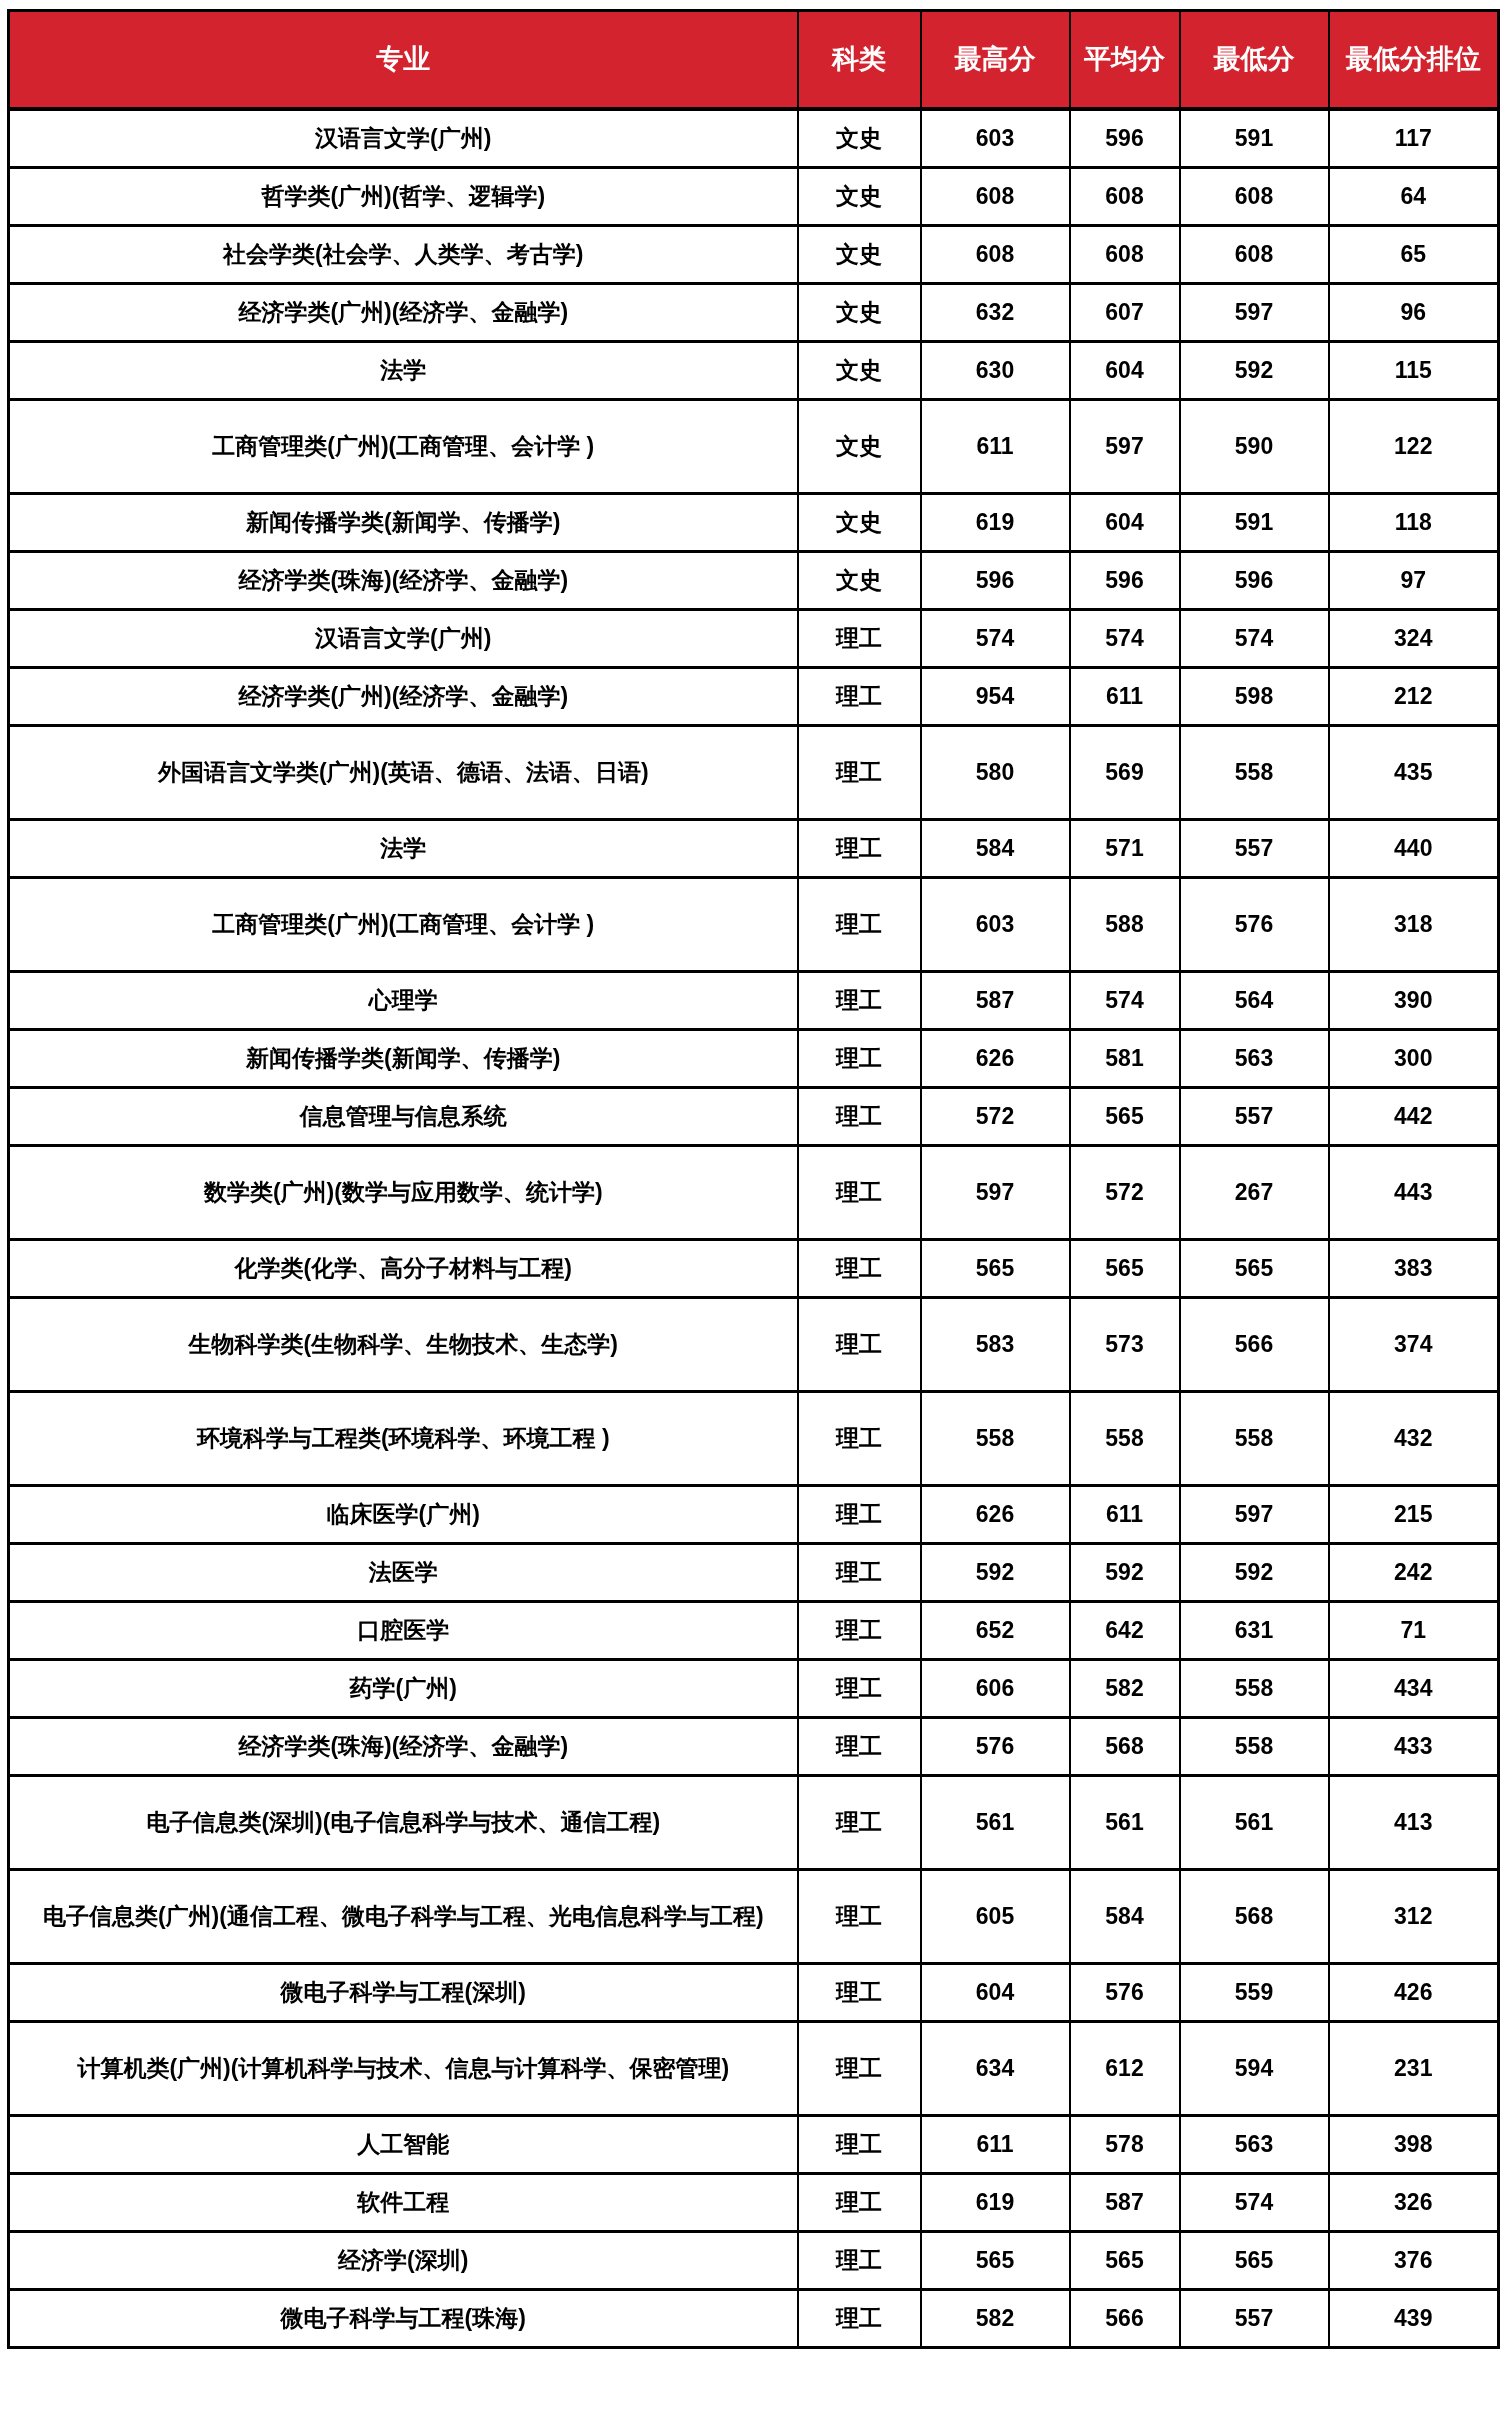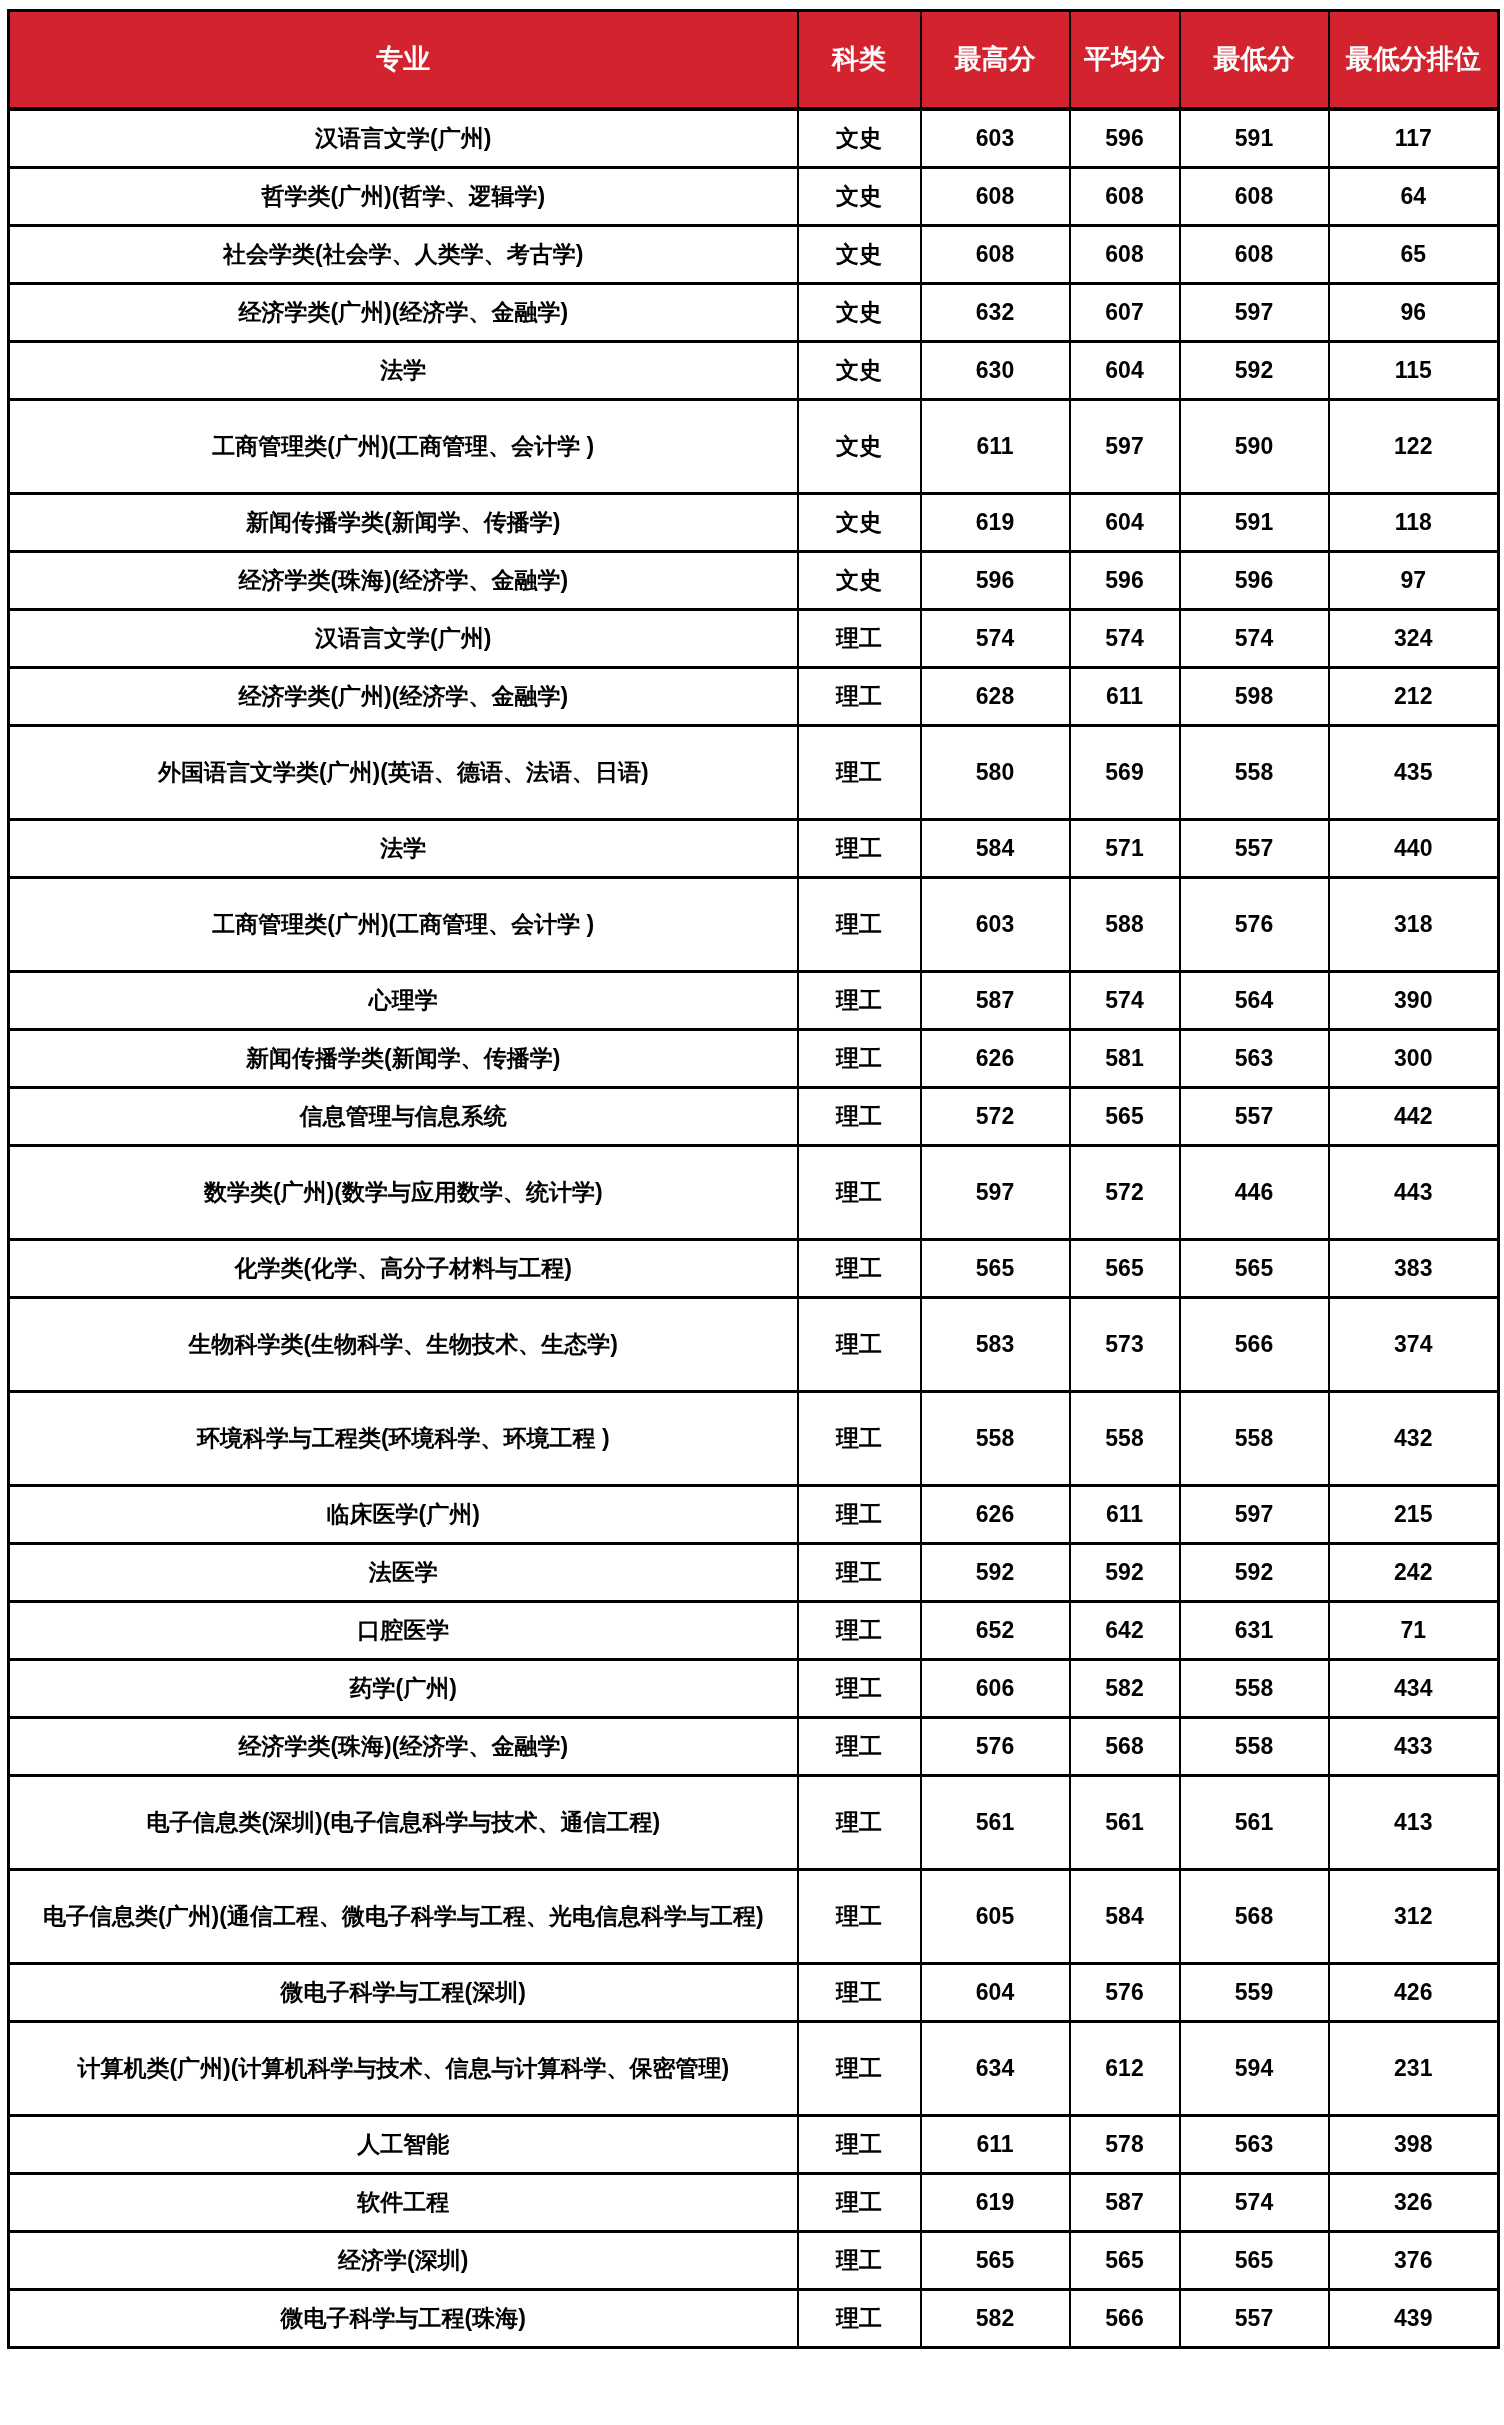--- a/index.html
+++ b/index.html
@@ -145,21 +145,21 @@
           <td>汉语言文学(广州)</td>
           <td>理工</td>
           <td>574</td>
           <td>574</td>
           <td>574</td>
           <td>324</td>
         </tr>
         <tr class="normal">
           <td>经济学类(广州)(经济学、金融学)</td>
           <td>理工</td>
-          <td>628</td>
+          <td>954</td>
           <td>611</td>
           <td>598</td>
           <td>212</td>
         </tr>
         <tr class="tall">
           <td>外国语言文学类(广州)(英语、德语、法语、日语)</td>
           <td>理工</td>
           <td>580</td>
           <td>569</td>
           <td>558</td>
@@ -203,21 +203,21 @@
           <td>572</td>
           <td>565</td>
           <td>557</td>
           <td>442</td>
         </tr>
         <tr class="tall">
           <td>数学类(广州)(数学与应用数学、统计学)</td>
           <td>理工</td>
           <td>597</td>
           <td>572</td>
-          <td>446</td>
+          <td>267</td>
           <td>443</td>
         </tr>
         <tr class="normal">
           <td>化学类(化学、高分子材料与工程)</td>
           <td>理工</td>
           <td>565</td>
           <td>565</td>
           <td>565</td>
           <td>383</td>
         </tr>

